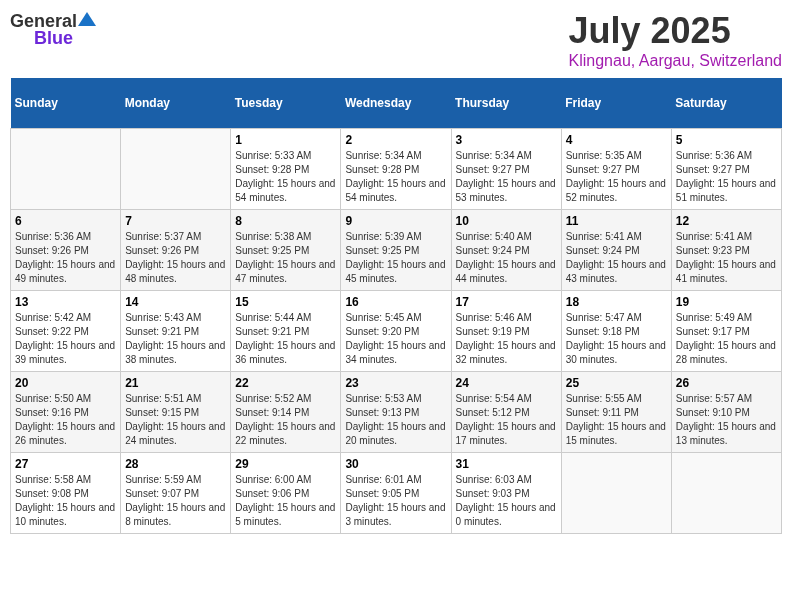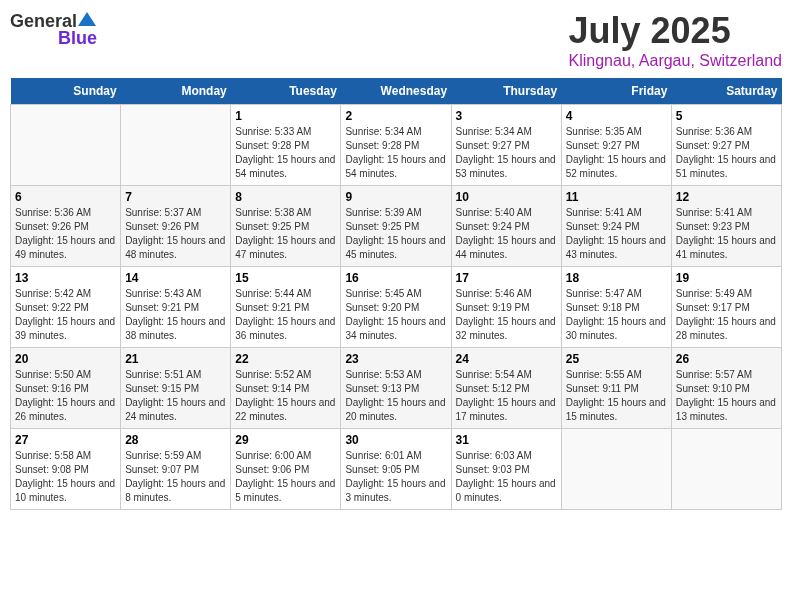--- a/index.html
+++ b/index.html
@@ -30,22 +30,22 @@
       font-weight: normal;
     }
     table {
       width: 100%;
       border-collapse: collapse;
       font-size: 11px;
     }
     thead tr th {
       background-color: #1a5fa8;
       color: #fff;
-      padding: 6px 4px;
-      text-align: right;
+      padding: 18px 4px;
+      text-align: left;
       font-size: 12px;
       font-weight: bold;
     }
     tbody tr td {
       border: 1px solid #ccc;
       vertical-align: top;
       padding: 4px;
       height: 80px;
       width: 106px;
       background: #fff;
@@ -63,21 +63,21 @@
       font-size: 10px;
       color: #333;
       line-height: 1.4;
     }
     .empty-cell {
       background: #f9f9f9;
     }
     .logo-wrapper {
       display: flex;
       flex-direction: column;
-      align-items: flex-end;
+      align-items: center;
     }
     .logo-row {
       display: flex;
       align-items: center;
     }
   </style>
 </head>
 <body>
 
 <div class="header">

